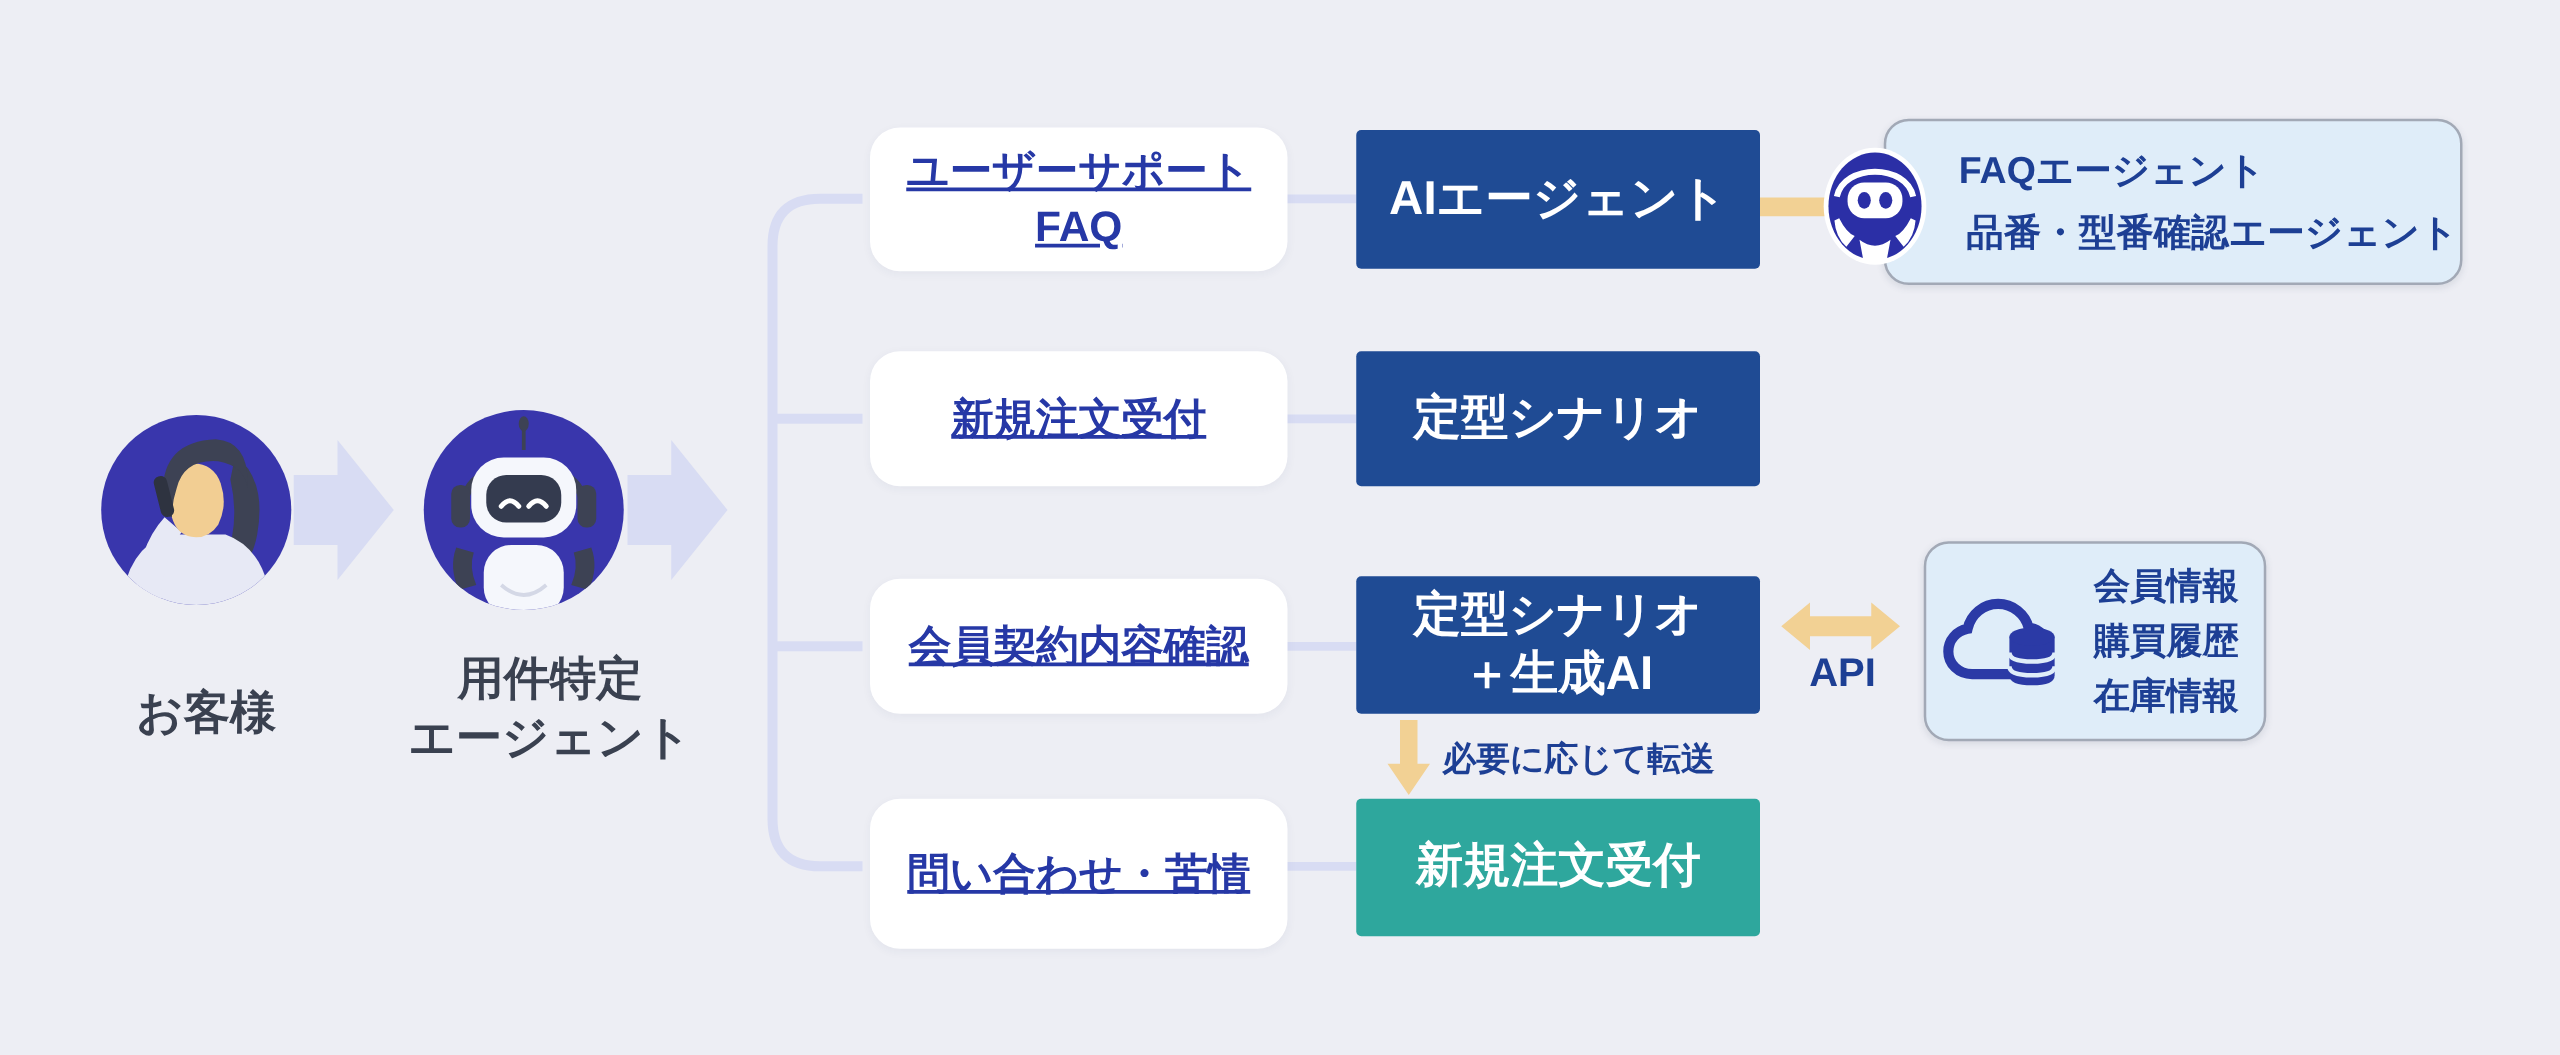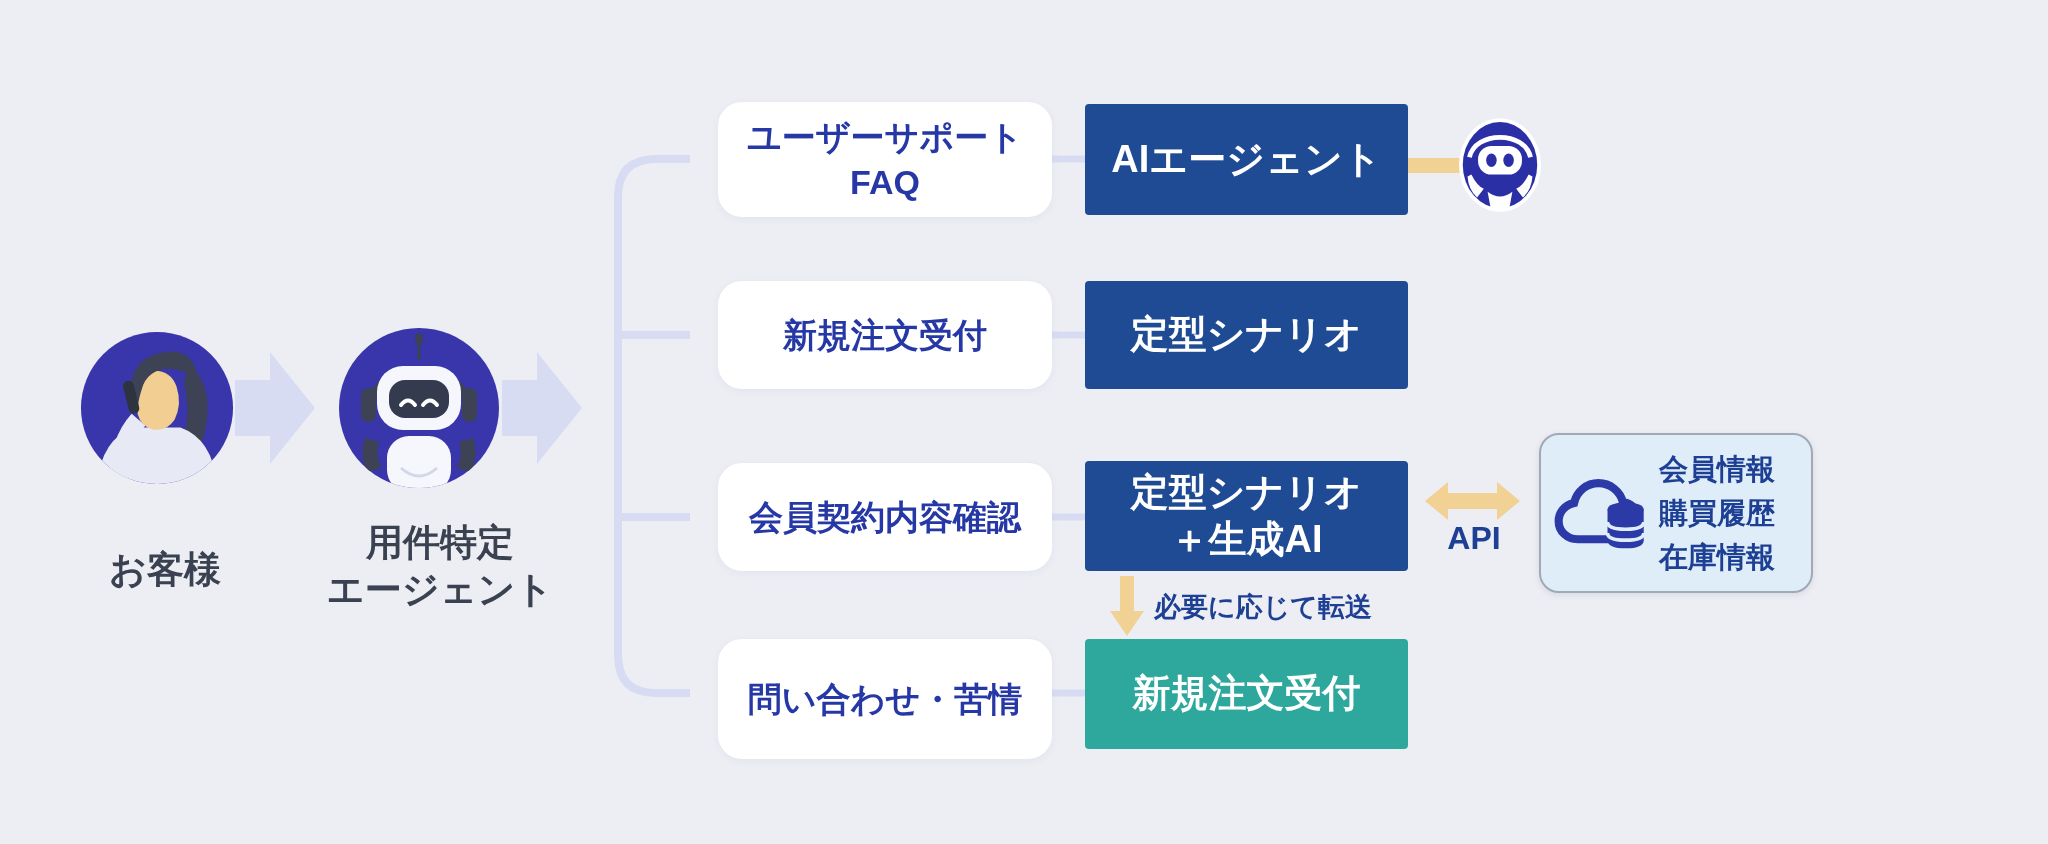--- a/index.html
+++ b/index.html
@@ -10,27 +10,28 @@
   .canvas{
     position:relative;
     width:2048px;height:844px;
     background:#EDEEF4;
     overflow:hidden;
   }
   .layer{position:absolute;left:0;top:0;width:2048px;height:844px;pointer-events:none;}
 
   
   .wbox{
-    position:absolute;left:718px;width:334px;
+    position:absolute;left:696px;width:334px;
     background:#FFFFFF;border-radius:24px;
     display:flex;align-items:center;justify-content:center;
     color:#2638A6;font-weight:bold;font-size:34px;line-height:1.3;
     text-align:center;white-space:pre-line;
     box-shadow:0 2px 8px rgba(40,50,90,0.05);
     z-index:2;
+    text-decoration:underline;
   }
   .wbox.r1{top:102px;height:115px;}
   .wbox.r2{top:281px;height:108px;}
   .wbox.r3{top:463px;height:108px;}
   .wbox.r4{top:639px;height:120px;}
 
   
   .hbox{
     position:absolute;left:1085px;width:323px;
     background:#1F4B94;border-radius:4px;
@@ -53,21 +54,21 @@
     box-shadow:0 2px 6px rgba(60,70,100,0.12);
   }
   .abox.faq{
     left:1507px;top:95px;width:463px;height:133px;
     display:flex;flex-direction:column;justify-content:center;
     padding-left:58px;font-size:30px;line-height:50px;
   }
   .abox.faq .l2{padding-left:6px;}
   .abox.cloud{
     left:1539px;top:433px;width:274px;height:160px;
-    display:flex;align-items:center;
+    display:flex;align-items:center;gap:16px;
   }
   .abox.cloud .ctext{
     margin-left:6px;font-size:29px;line-height:44px;text-align:left;
   }
   .abox.cloud svg{margin-left:12px;flex:0 0 auto;}
 
   .badge{
     position:absolute;left:1458px;top:116px;width:84px;height:98px;z-index:3;
   }
 
@@ -184,20 +185,24 @@
     <span>定型シナリオ</span>
   </div>
   <div class="hbox r3">
     <span>定型シナリオ
 ＋生成AI</span>
   </div>
   <div class="hbox r4">
     <span>新規注文受付</span>
   </div>
 
+  <div class="abox faq">
+    <span class="l1">FAQエージェント</span>
+    <span class="l2">品番・型番確認エージェント</span>
+  </div>
 
   <div class="badge">
     <svg width="84" height="98" viewBox="0 0 88 100">
       <ellipse cx="44" cy="50" rx="43" ry="49" fill="#FFFFFF"></ellipse>
       <ellipse cx="44" cy="50" rx="39" ry="45" fill="#2B2FA6"></ellipse>
       <path d="M12,42 C18,14 70,14 76,42" stroke="#FFFFFF" stroke-width="5" fill="none"></path>
       <rect x="21" y="30" width="46" height="30" rx="14" fill="#FFFFFF"></rect>
       <ellipse cx="35" cy="45" rx="5.5" ry="7" fill="#2B2FA6"></ellipse>
       <ellipse cx="53" cy="45" rx="5.5" ry="7" fill="#2B2FA6"></ellipse>
       <path d="M31,78 q13,10 26,0 l-3,16 q-10,7 -20,0 Z" fill="#FFFFFF"></path>

